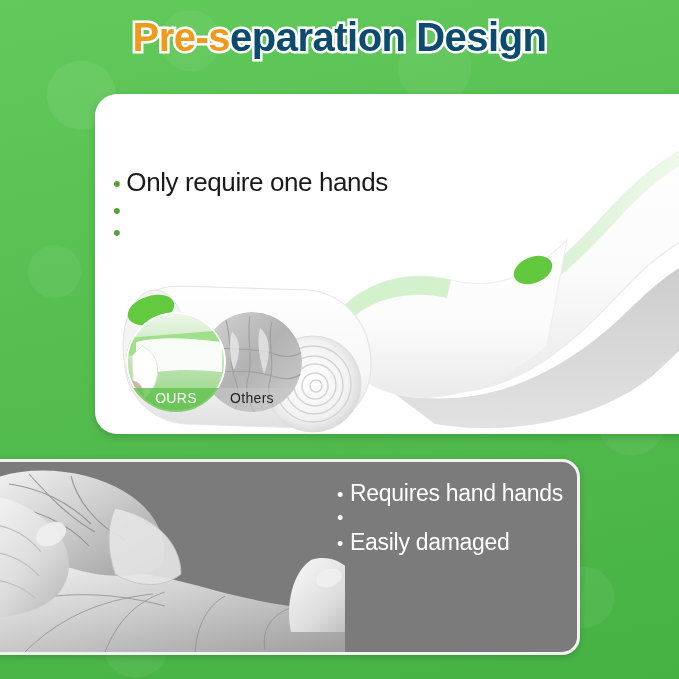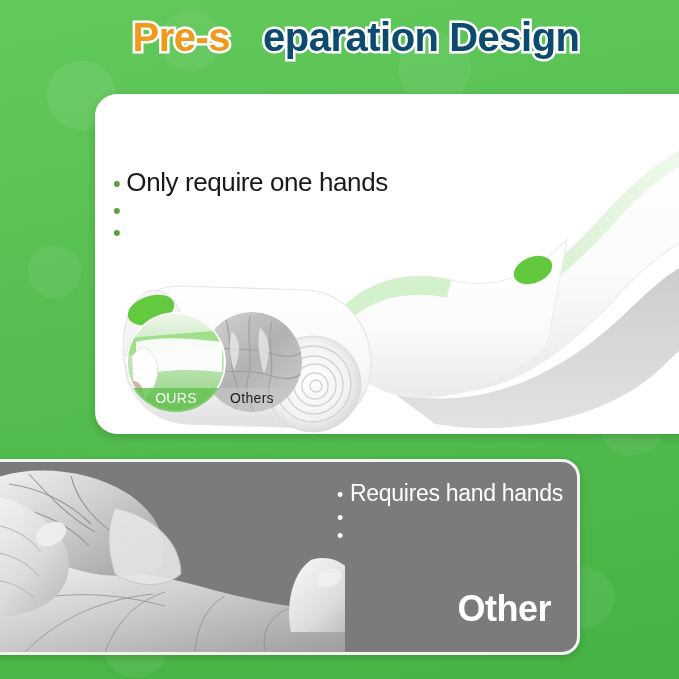--- a/index.html
+++ b/index.html
@@ -43,21 +43,20 @@
     text-align: center;
     font-size: 40px;
     font-weight: bold;
     letter-spacing: -0.5px;
     line-height: 1.05;
     white-space: nowrap;
   }
   .headline span {
     -webkit-text-stroke: 5px #ffffff;
     paint-order: stroke fill;
-    margin-left: 33px;
   }
   .hl-a { color: #f09a1c; }
   .hl-b { color: #0c4a6e; }
 
   
   .card-top {
     position: absolute;
     left: 95px;
     top: 94px;
     width: 700px;
@@ -373,19 +372,19 @@
     <ul class="other-list">
       <li>
           <span class="dot">•</span>
           <span>Requires hand hands</span>
         </li>
       <li>
           <span class="dot">•</span>
         </li>
       <li>
           <span class="dot">•</span>
+          <span>Easily damaged</span>
         </li>
     </ul>
 
-    <div class="other-title">Other</div>
   </div>
 
 </div>
 
 </body></html>

